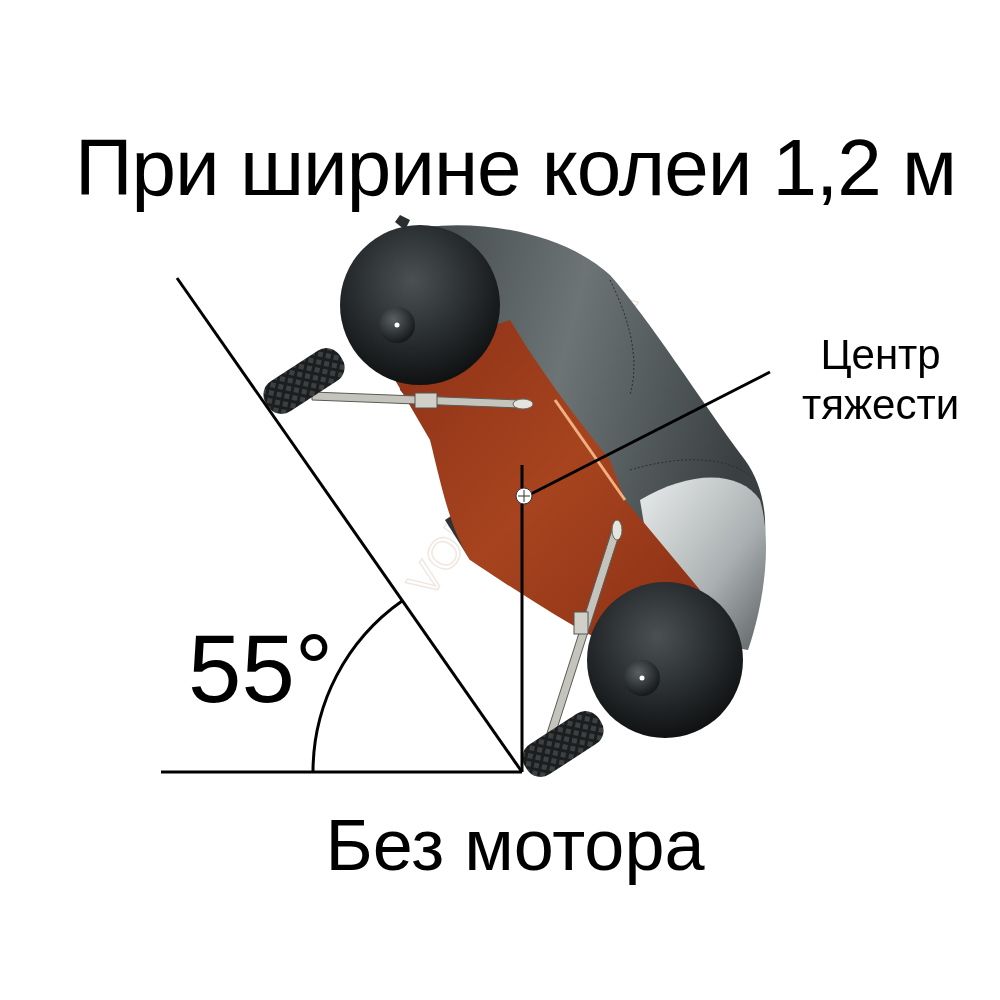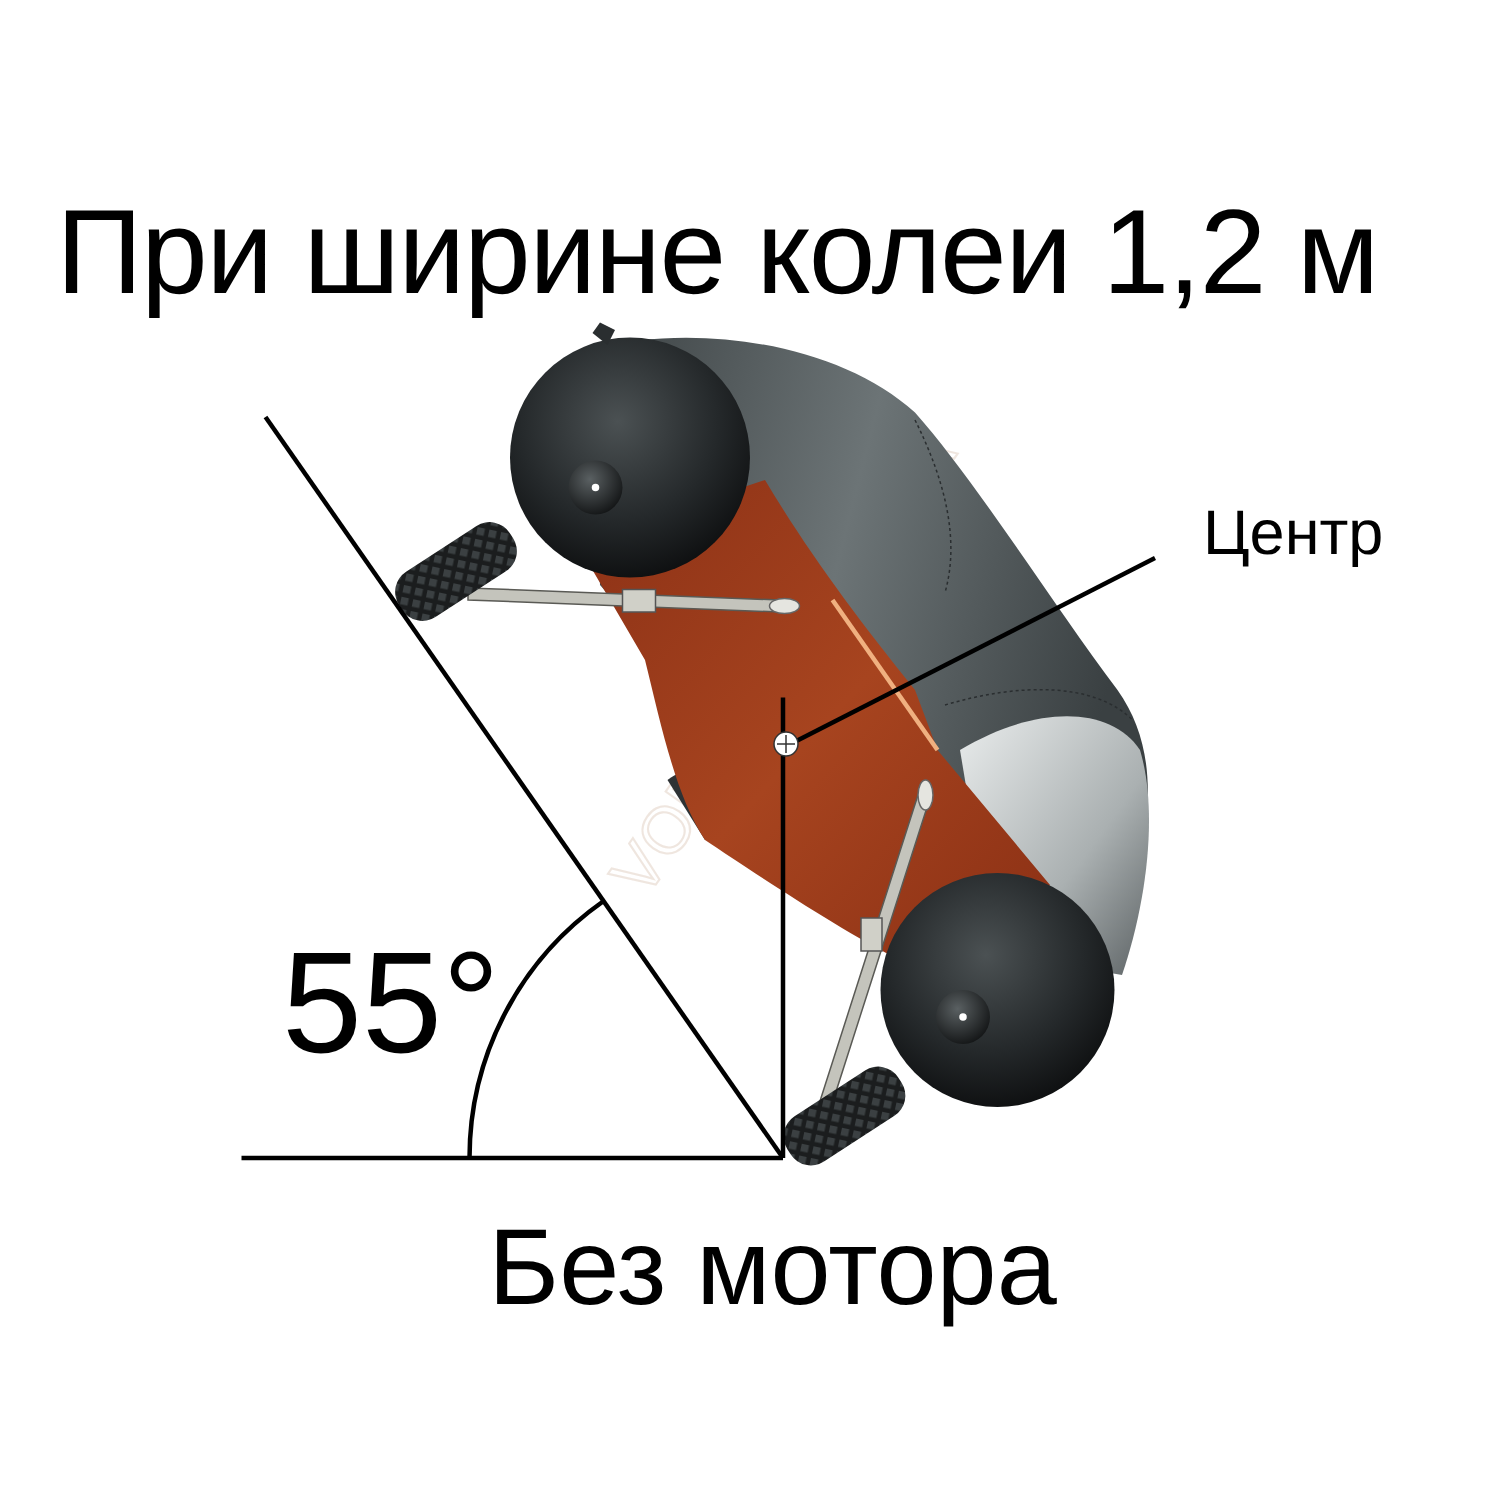--- a/index.html
+++ b/index.html
@@ -1,18 +1,18 @@
 <!DOCTYPE html>
 <html><head>
 <meta charset="utf-8">
 <style>
   html, body { margin: 0; padding: 0; background: #ffffff; }
   body { width: 1000px; height: 1000px; position: relative; overflow: hidden;
          font-family: "Liberation Sans", sans-serif; color: #000; }
-  .title { position: absolute; left: 0; top: 118px; width: 956px; text-align: center;
+  .title { position: absolute; left: 0; top: 118px; width: 956px; text-align: right;
            font-size: 80px; line-height: 100px; letter-spacing: -1px; white-space: nowrap; }
   .cg-label { position: absolute; left: 802px; top: 330px; font-size: 42px; line-height: 50px;
               text-align: center; }
   .angle-label { position: absolute; left: 188px; top: 582px; font-size: 96px; line-height: 110px; margin-top: 32px; }
   .bottom-label { position: absolute; left: 0; top: 800px; width: 1000px; text-align: center;
                   font-size: 72px; line-height: 90px; padding-left: 12px; }
   .bottom-label span { position: relative; left: 3px; }
   svg.diagram { position: absolute; left: 0; top: 0; }
 </style>
 </head>
@@ -111,19 +111,20 @@
 
   <g>
     <circle cx="524" cy="496" r="8" fill="#ffffff" stroke="#333" stroke-width="1"></circle>
     <line x1="518" y1="496" x2="530" y2="496" stroke="#333" stroke-width="1"></line>
     <line x1="524" y1="490" x2="524" y2="502" stroke="#333" stroke-width="1"></line>
   </g>
 </svg>
 
 <div class="cg-label">
   <div>Центр</div>
+  <div>тяжести</div>
 </div>
 
 <div class="angle-label">55°</div>
 
 <div class="bottom-label">
   <span>Без мотора</span>
 </div>
 
 </body></html>

